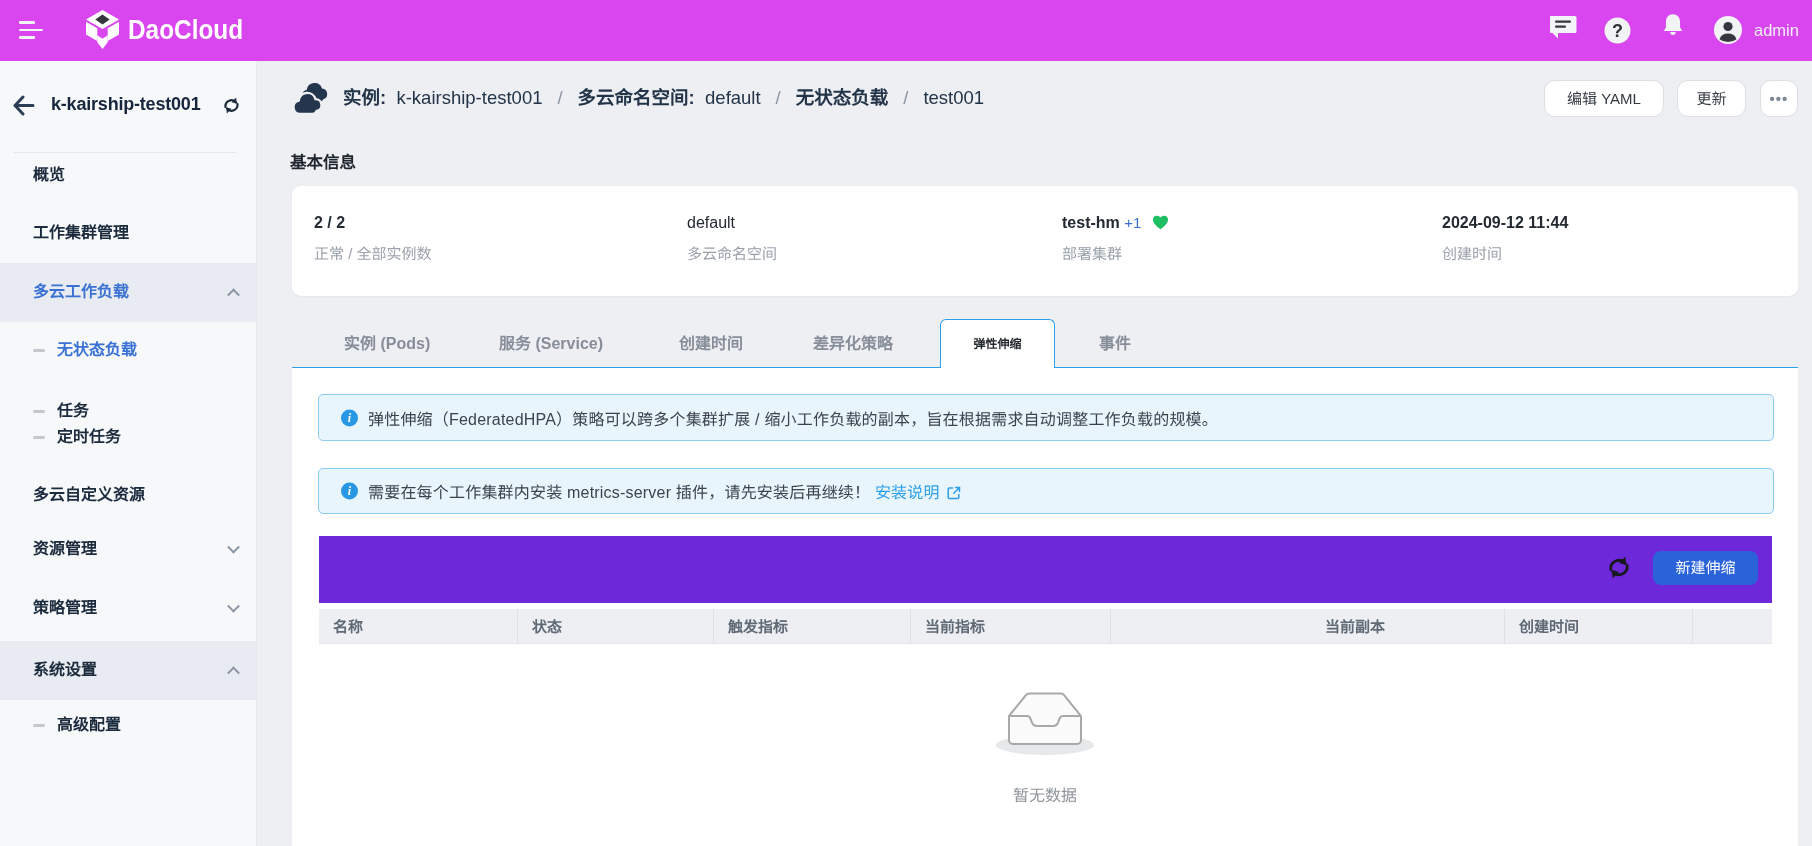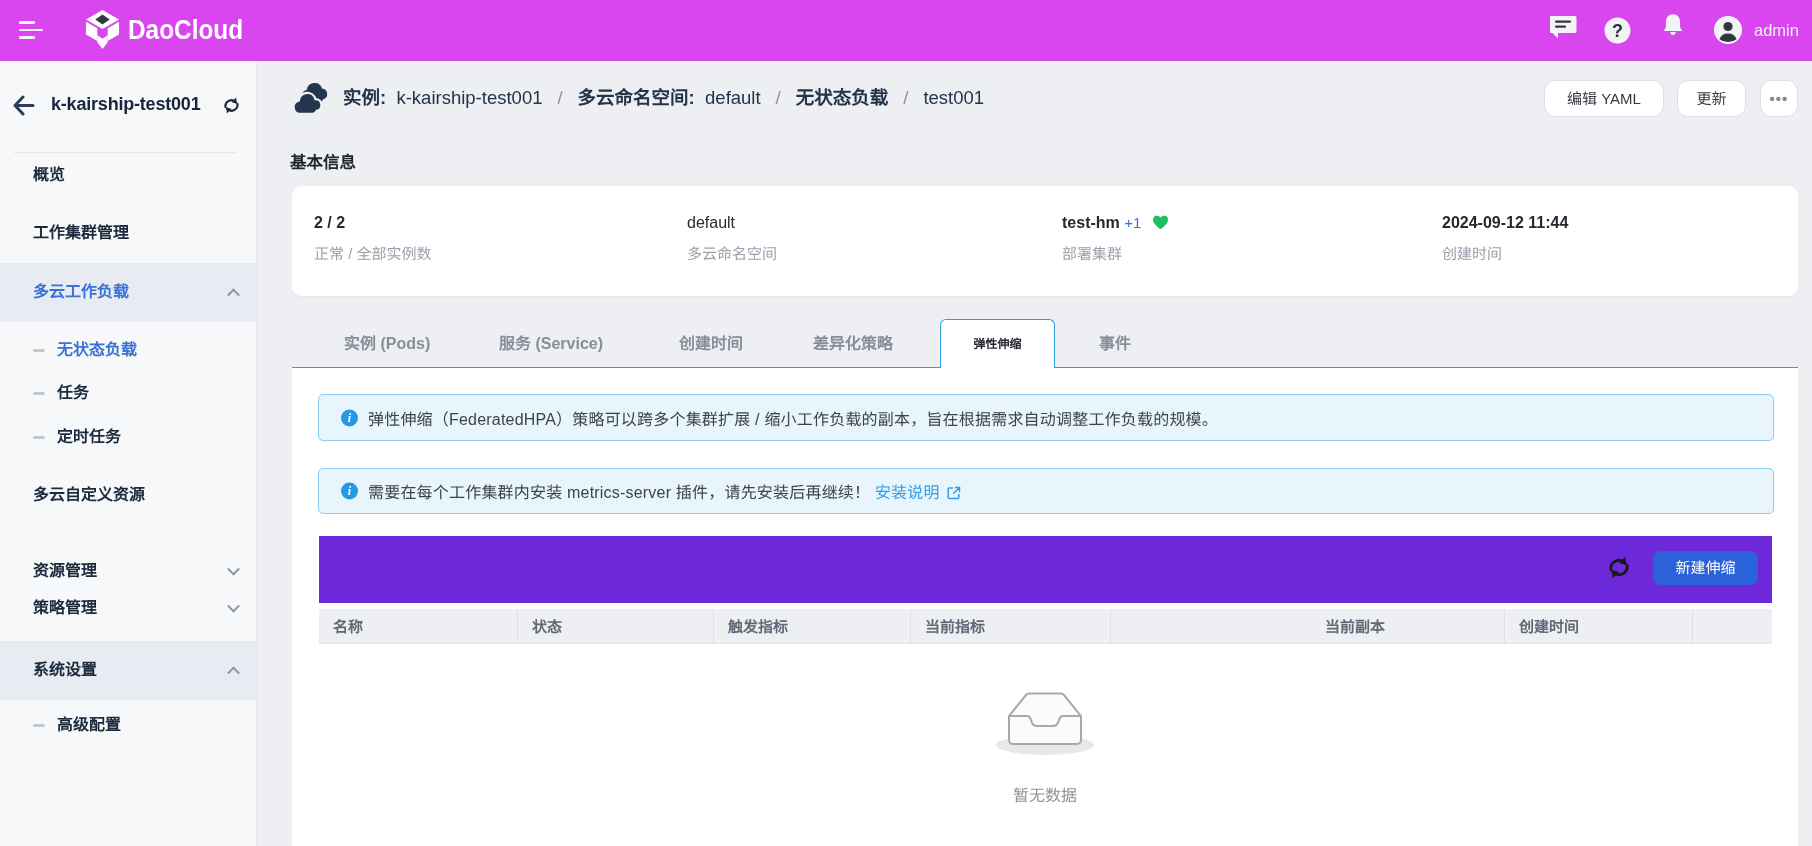--- a/index.html
+++ b/index.html
@@ -128,32 +128,32 @@
       <span class="t1">工作集群管理</span>
     </div>
   <div class="mi hl blue" style="top:202px;">
       <span class="t1">多云工作负载</span>
       <span class="chev up"></span>
     </div>
   <div class="mi blue" style="top:267px;">
       <span class="dash"></span>
       <span class="t2">无状态负载</span>
     </div>
-  <div class="mi" style="top:310px;">
+  <div class="mi" style="top:328px;">
       <span class="dash"></span>
       <span class="t2">任务</span>
     </div>
   <div class="mi" style="top:354px;">
       <span class="dash"></span>
       <span class="t2">定时任务</span>
     </div>
   <div class="mi" style="top:412px;">
       <span class="t1">多云自定义资源</span>
     </div>
-  <div class="mi" style="top:488px;padding-left:41px;">
+  <div class="mi" style="top:466px;padding-left:41px;">
       <span class="t1">资源管理</span>
       <span class="chev down"></span>
     </div>
   <div class="mi" style="top:525px;">
       <span class="t1">策略管理</span>
       <span class="chev down"></span>
     </div>
   <div class="mi hl" style="top:580px;">
       <span class="t1">系统设置</span>
       <span class="chev up"></span>

